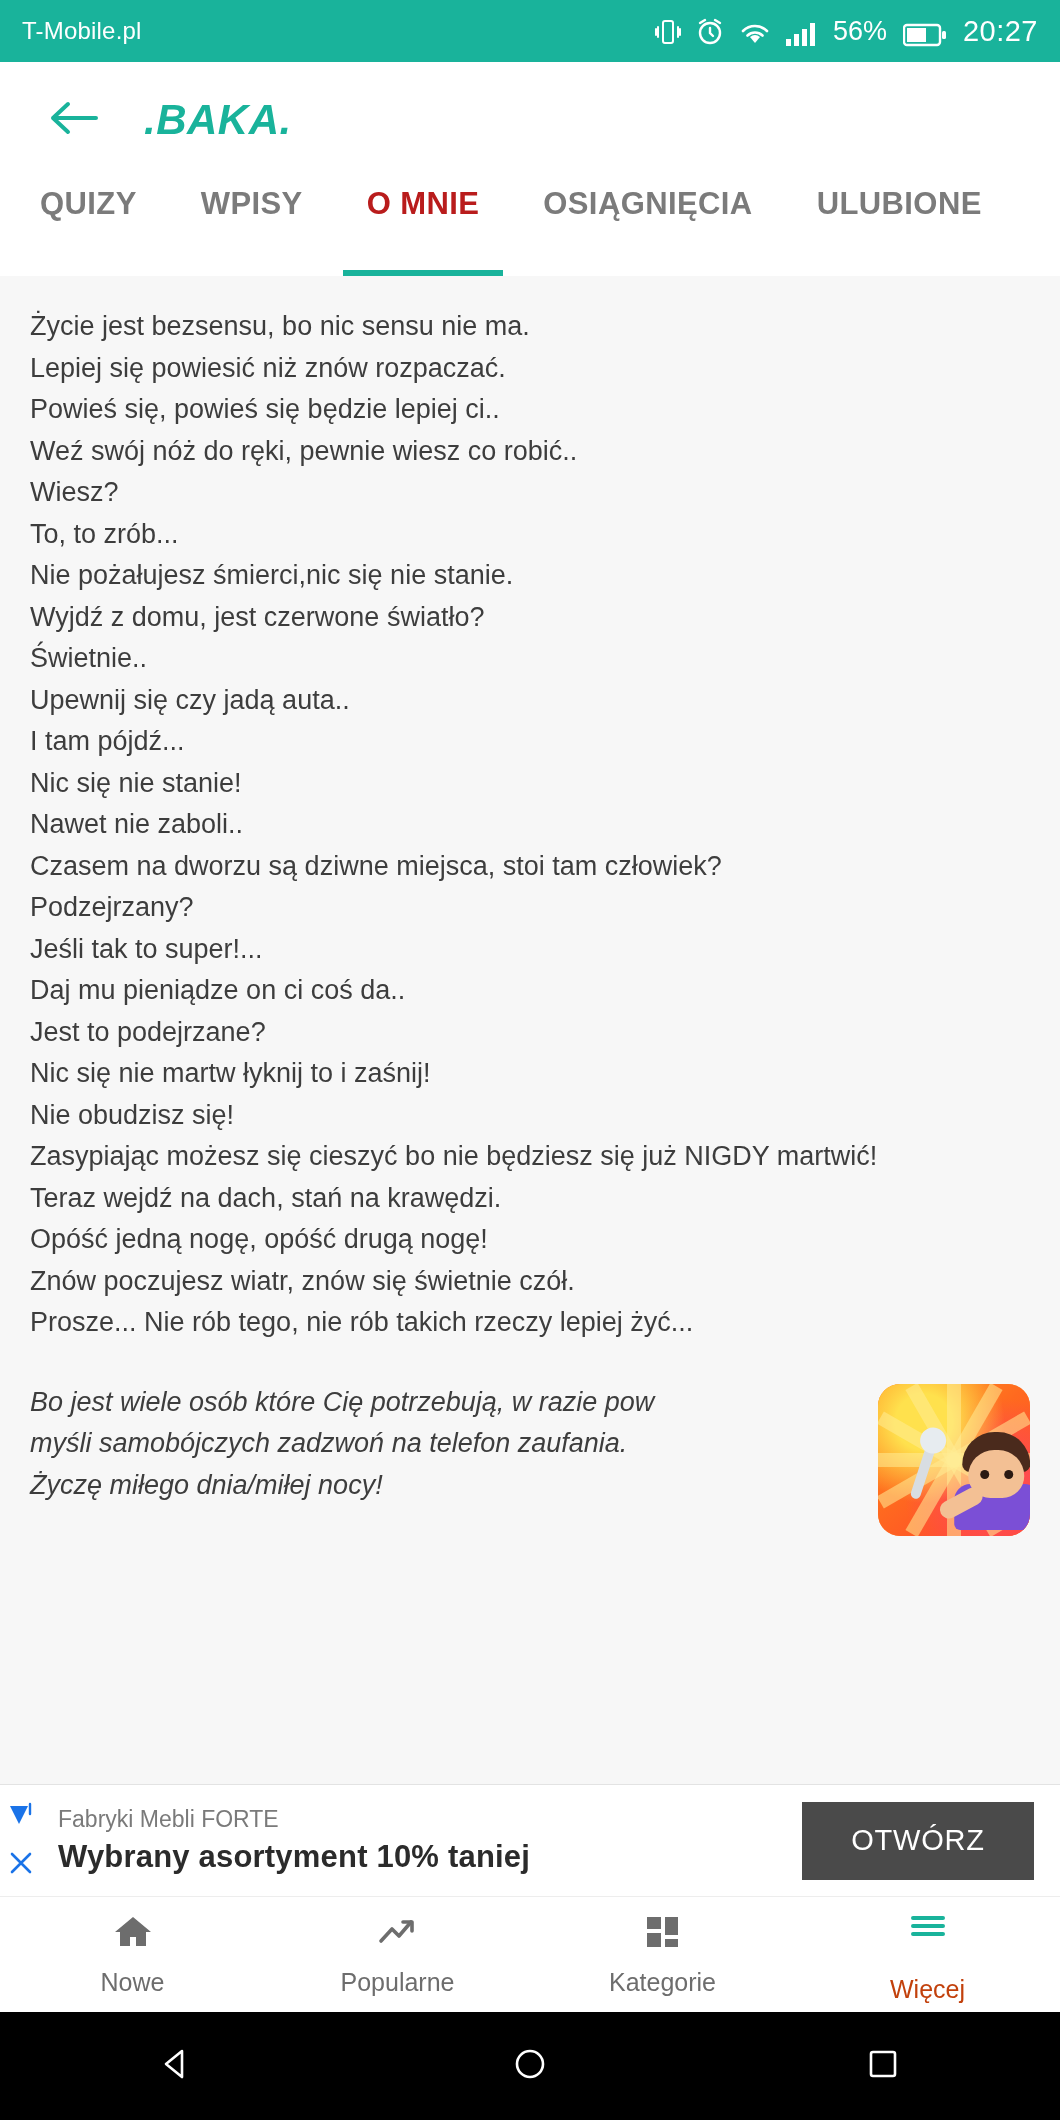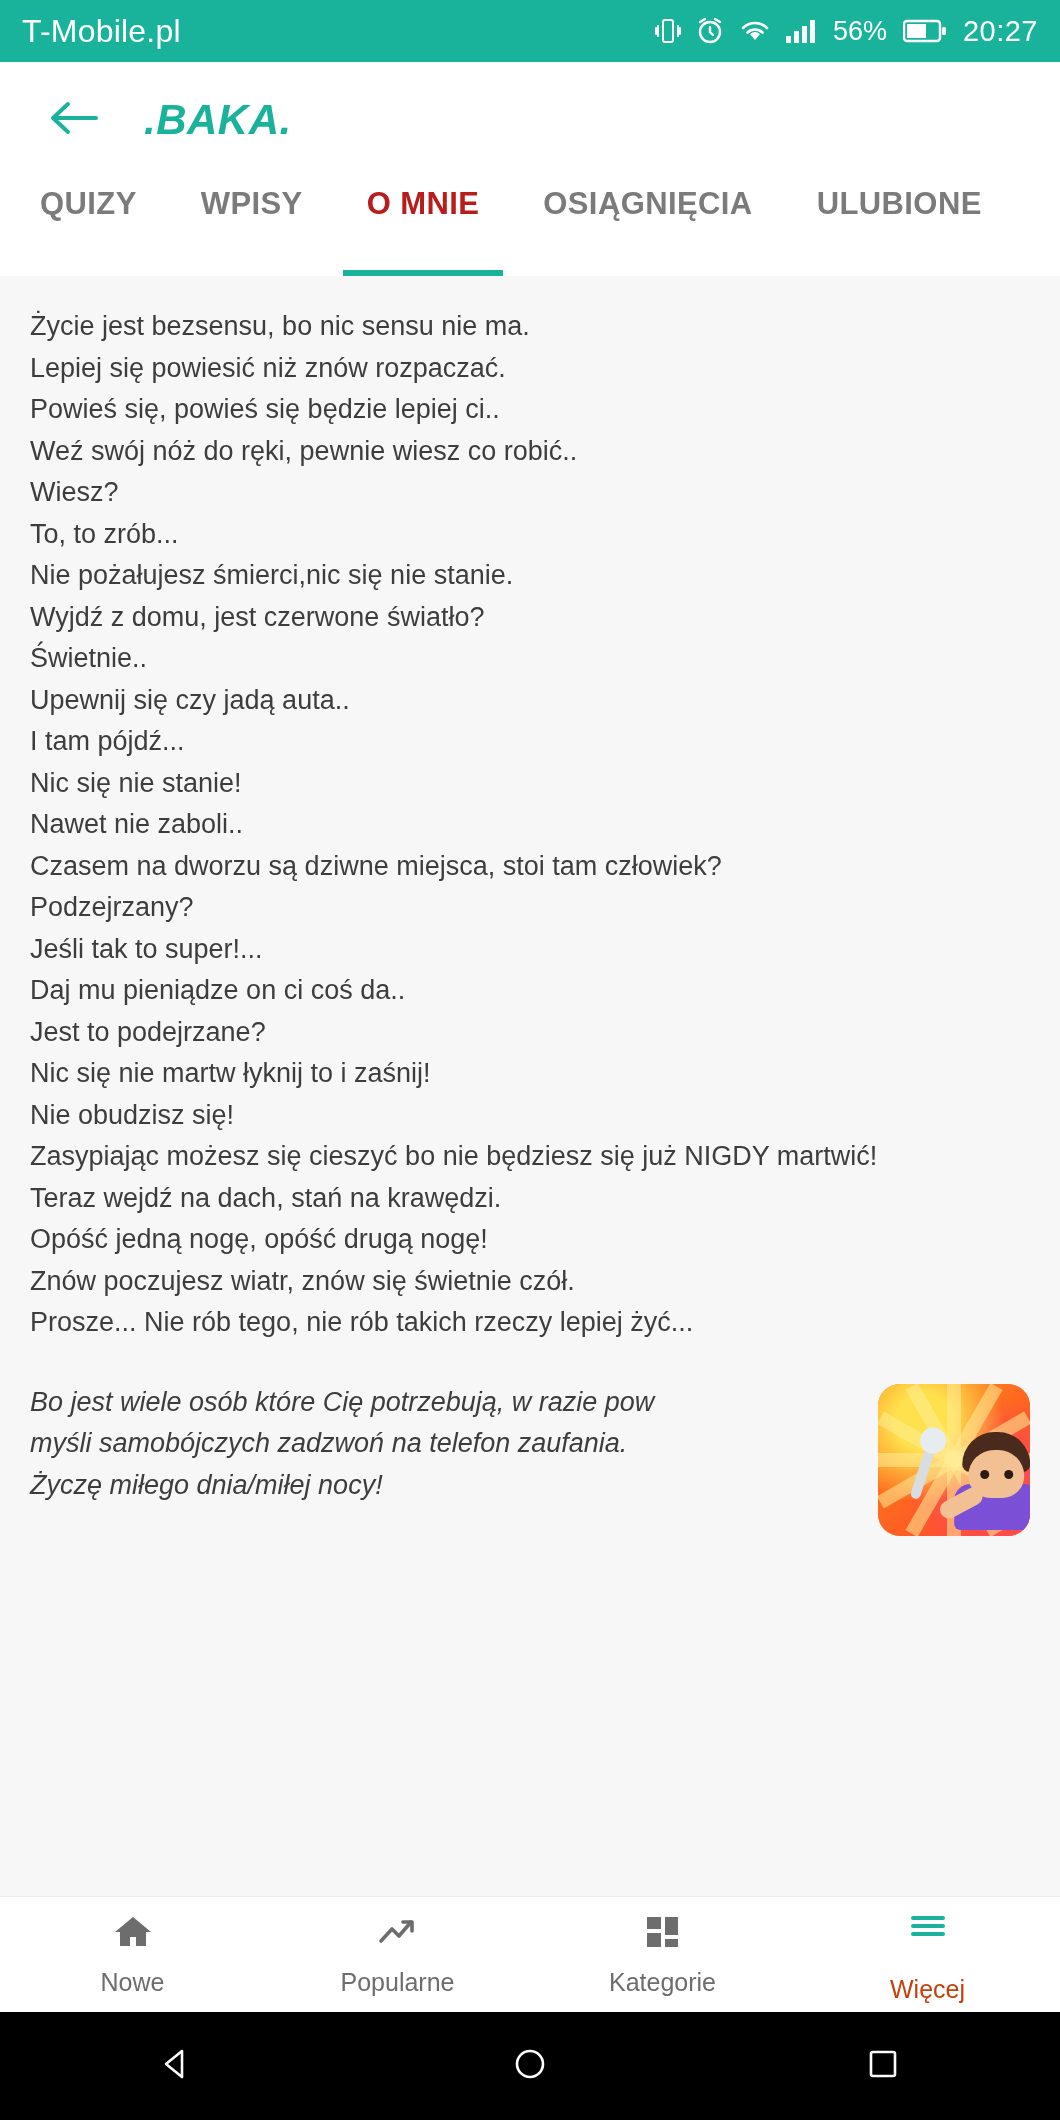--- a/index.html
+++ b/index.html
@@ -23,25 +23,25 @@
   .statusbar {
     height: 62px;
     background: #19b39b;
     color: #ffffff;
     display: flex;
     align-items: center;
     padding: 0 22px;
     font-size: 28px;
     flex: 0 0 auto;
   }
-  .statusbar .carrier { font-size: 32px; letter-spacing: .2px; }
+  .statusbar .carrier { font-size: 24px; letter-spacing: .2px; }
   .statusbar .spacer { flex: 1 1 auto; }
   .statusbar .icons {
     display: flex;
-    align-items: center;
+    align-items: flex-end;
     gap: 14px;
   }
   .statusbar .icons svg { display: block; }
   .statusbar .batt-pct { font-size: 27px; font-weight: 500; margin-right: 2px; }
   .statusbar .clock { font-size: 29px; margin-left: 16px; letter-spacing: .5px; }
 
   
   .appbar {
     height: 116px;
     background: #ffffff;
@@ -391,20 +391,40 @@
         <div class="hair"></div>
         <div class="head"></div>
         <div class="eye l"></div>
         <div class="eye r"></div>
         <div class="arm"></div>
         <div class="spoon"></div>
       </div>
     </div>
   </div>
 
+  <div class="ad">
+    <div class="ad-marks">
+      <span>
+        <svg width="26" height="26" viewBox="0 0 26 26" fill="none">
+          <path d="M2 4h18l-9 18z" fill="#1a73e8"></path>
+          <path d="M22 2v10" stroke="#1a73e8" stroke-width="2.4" stroke-linecap="round"></path>
+        </svg>
+      </span>
+      <span>
+        <svg width="26" height="26" viewBox="0 0 26 26" fill="none">
+          <path d="M4 4l18 18M22 4L4 22" stroke="#1a73e8" stroke-width="2.6" stroke-linecap="round"></path>
+        </svg>
+      </span>
+    </div>
+    <div class="ad-text">
+      <div class="ad-advertiser">Fabryki Mebli FORTE</div>
+      <div class="ad-headline">Wybrany asortyment 10% taniej</div>
+    </div>
+    <div class="ad-cta">OTWÓRZ</div>
+  </div>
 
   <div class="bottomnav">
     <div class="navitem">
       <span>
         <svg width="44" height="40" viewBox="0 0 44 40" fill="none">
           <path d="M22 5L4 20h5v14h10V25h6v9h10V20h5L22 5z" fill="#6d6d6d"></path>
         </svg>
       </span>
       <span class="lbl">Nowe</span>
     </div>

